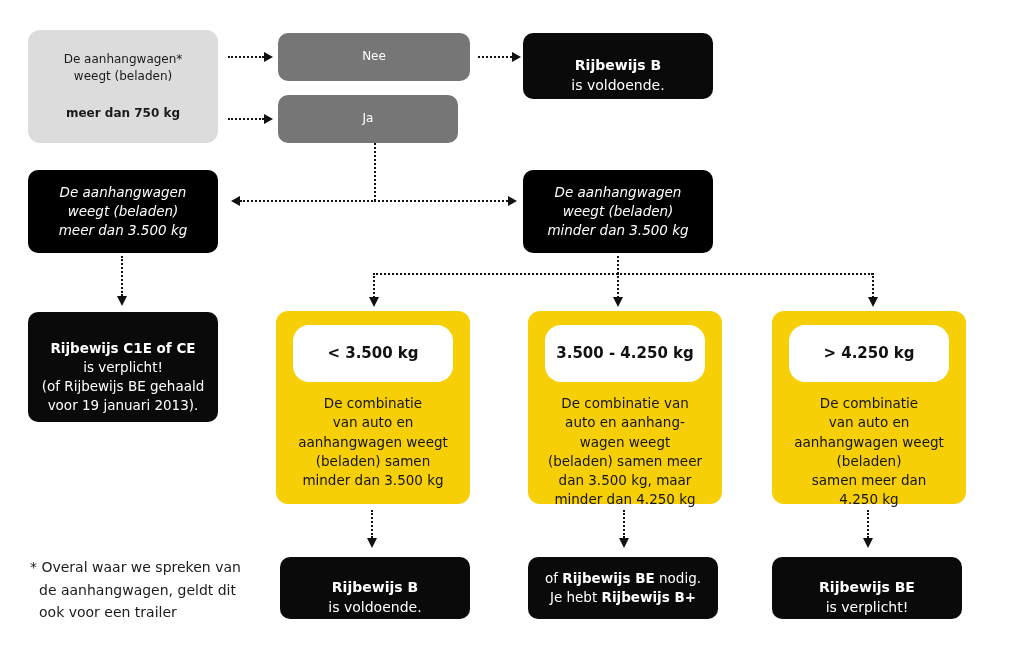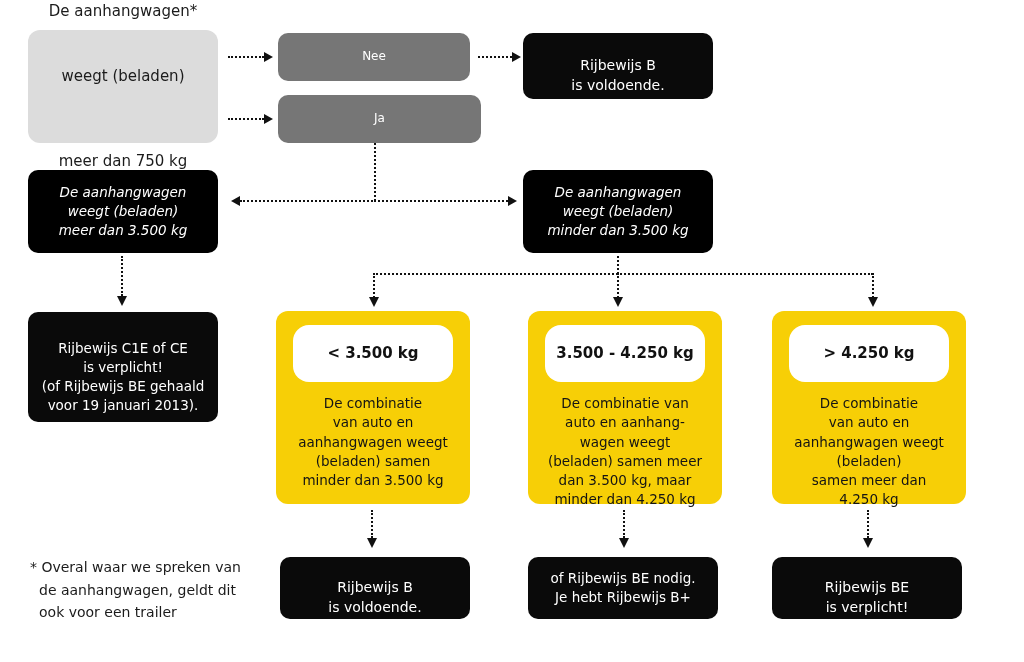--- a/index.html
+++ b/index.html
@@ -29,23 +29,22 @@
     text-align: center;
     border-radius: 10px;
     line-height: 1.42;
     padding: 6px 8px;
   }
   .node .ln { display: block; white-space: nowrap; }
 
   .node-grey {
     background: #dcdcdc;
     color: #1b1b1b;
-    font-size: 15px;
+    font-size: 12px;
     border-radius: 12px;
-    gap: 44px;
   }
   .node-choice {
     background: #767676;
     color: #ffffff;
     font-size: 12px;
     border-radius: 10px;
   }
   .node-red {
     background: #000000;
     color: #ffffff;
@@ -60,21 +59,21 @@
     border-radius: 10px;
   }
   .node-yellow {
     background: #f7cf06;
     color: #141414;
     font-size: 13.5px;
     border-radius: 12px;
     justify-content: flex-start;
     padding-top: 14px;
   }
-  .bold { font-weight: normal; margin-top: 20px; }
+  .bold { font-weight: bold; margin-top: 20px; }
 
   
   .badge {
     background: #ffffff;
     color: #111111;
     font-weight: bold;
     font-size: 15px;
     border-radius: 16px;
     padding: 18px 10px;
     width: 160px;
@@ -153,21 +152,21 @@
     <div class="arrow arrow-r" style="left:36px; top:0;"></div>
   </div>
   <div class="conn" style="left:228px; top:114px; width:50px; height:10px;">
     <div class="dot-h" style="left:0; top:4px; width:36px;"></div>
     <div class="arrow arrow-r" style="left:36px; top:0;"></div>
   </div>
 
   <div class="node node-choice" style="left:278px; top:33px; width:192px; height:48px;">
     <span class="ln">Nee</span>
   </div>
-  <div class="node node-choice" style="left:278px; top:95px; width:203px; height:48px;">
+  <div class="node node-choice" style="left:278px; top:95px; width:180px; height:48px;">
     <span class="ln">Ja</span>
   </div>
 
   <div class="conn" style="left:478px; top:52px; width:50px; height:10px;">
     <div class="dot-h" style="left:0; top:4px; width:34px;"></div>
     <div class="arrow arrow-r" style="left:34px; top:0;"></div>
   </div>
 
   <div class="node node-black" style="left:523px; top:33px; width:190px; height:66px;">
     <span class="ln bold">Rijbewijs B</span>

